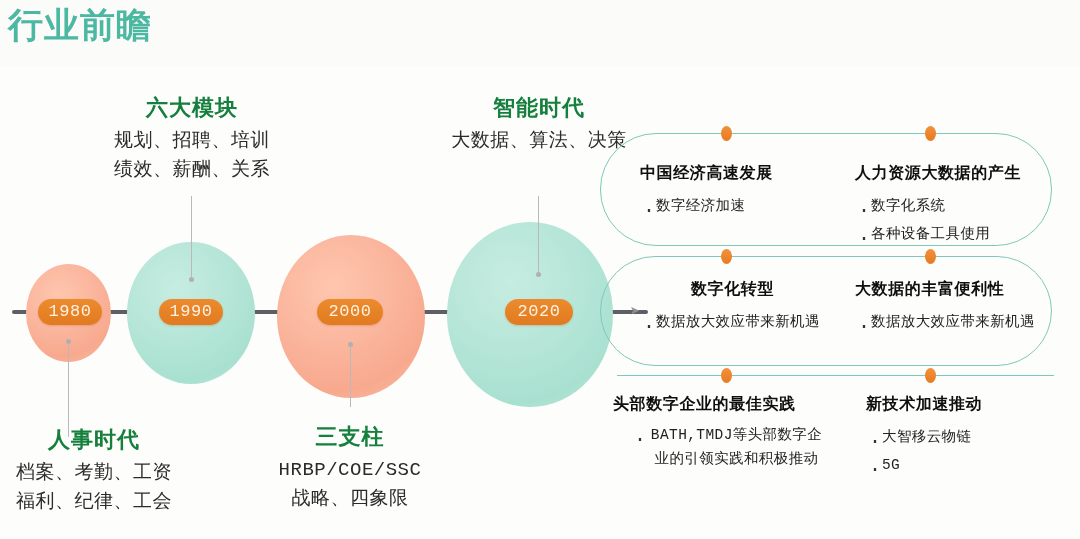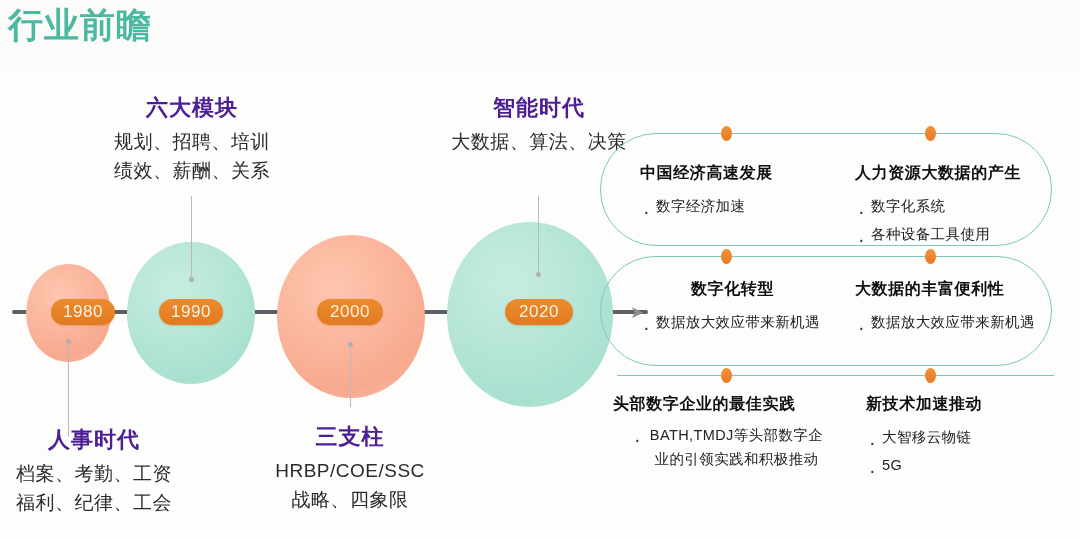--- a/index.html
+++ b/index.html
@@ -6,21 +6,21 @@
     margin: 0;
     padding: 0;
     background: #ffffff;
   }
   #canvas {
     position: relative;
     width: 1080px;
     height: 539px;
     background: #fdfdfb;
     overflow: hidden;
-    font-family: Liberation Sans, sans-serif;
+    font-family: Liberation Mono, monospace;
     color: #1c1c1c;
   }
 
   
   #header-band {
     position: absolute;
     left: 0; top: 0;
     width: 1080px; height: 66px;
     background: #fbfbf9;
   }
@@ -77,21 +77,21 @@
     width: 5px; height: 5px;
     border-radius: 50%;
     background: #b0b0b0;
   }
 
   
   .label-block { position: absolute; text-align: center; }
   .label-title {
     font-size: 22px;
     font-weight: bold;
-    color: #4c1d95;
+    color: #15803d;
     letter-spacing: 1px;
     white-space: nowrap;
     margin-bottom: 4px;
   }
   .label-line {
     font-size: 19px;
     color: #2b2b2b;
     letter-spacing: 0.5px;
     white-space: nowrap;
     line-height: 1.55;
@@ -185,21 +185,21 @@
   <div id="header-band"></div>
   <div id="page-title">行业前瞻</div>
 
   <div id="timeline-axis"></div>
 
   <div class="circle peach" style="left:26px; top:264px; width:85px; height:98px;"></div>
   <div class="circle mint" style="left:127px; top:242px; width:128px; height:142px;"></div>
   <div class="circle peach" style="left:277px; top:235px; width:148px; height:163px;"></div>
   <div class="circle mint" style="left:447px; top:222px; width:166px; height:185px;"></div>
 
-  <div class="year-badge" style="left:51px; top:299px; width:64px;">1980</div>
+  <div class="year-badge" style="left:38px; top:299px; width:64px;">1980</div>
   <div class="year-badge" style="left:159px; top:299px; width:64px;">1990</div>
   <div class="year-badge" style="left:317px; top:299px; width:66px;">2000</div>
   <div class="year-badge" style="left:505px; top:299px; width:68px;">2020</div>
 
   <div class="leader" style="left:68px; top:341px; height:96px;"></div>
   <div class="leader-dot" style="left:66px; top:339px;"></div>
 
   <div class="leader" style="left:191px; top:196px; height:83px;"></div>
   <div class="leader-dot" style="left:189px; top:277px;"></div>
 

